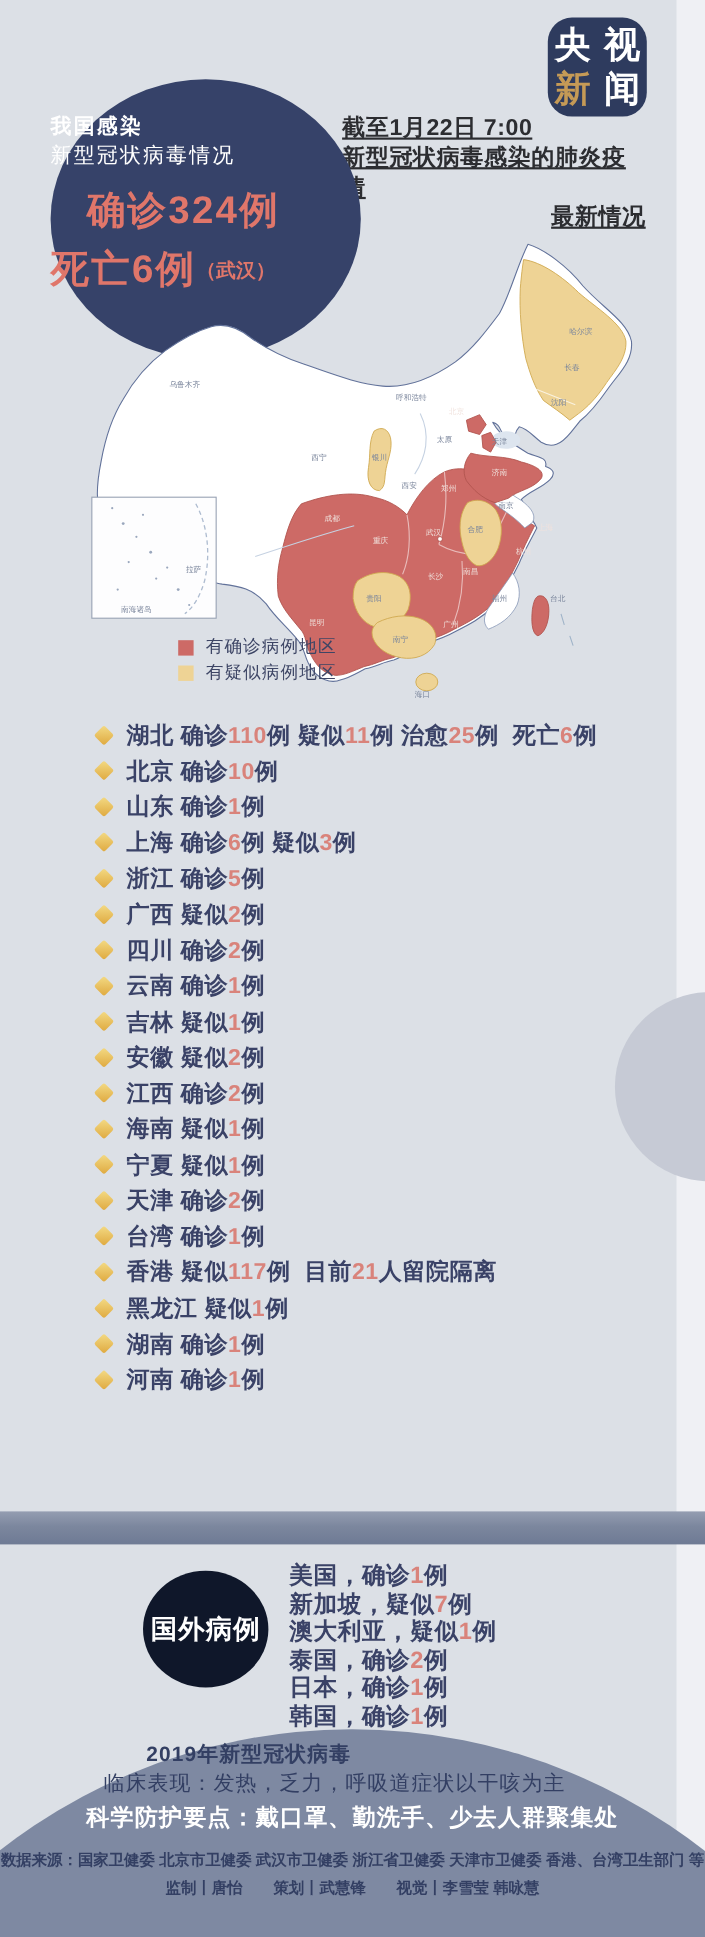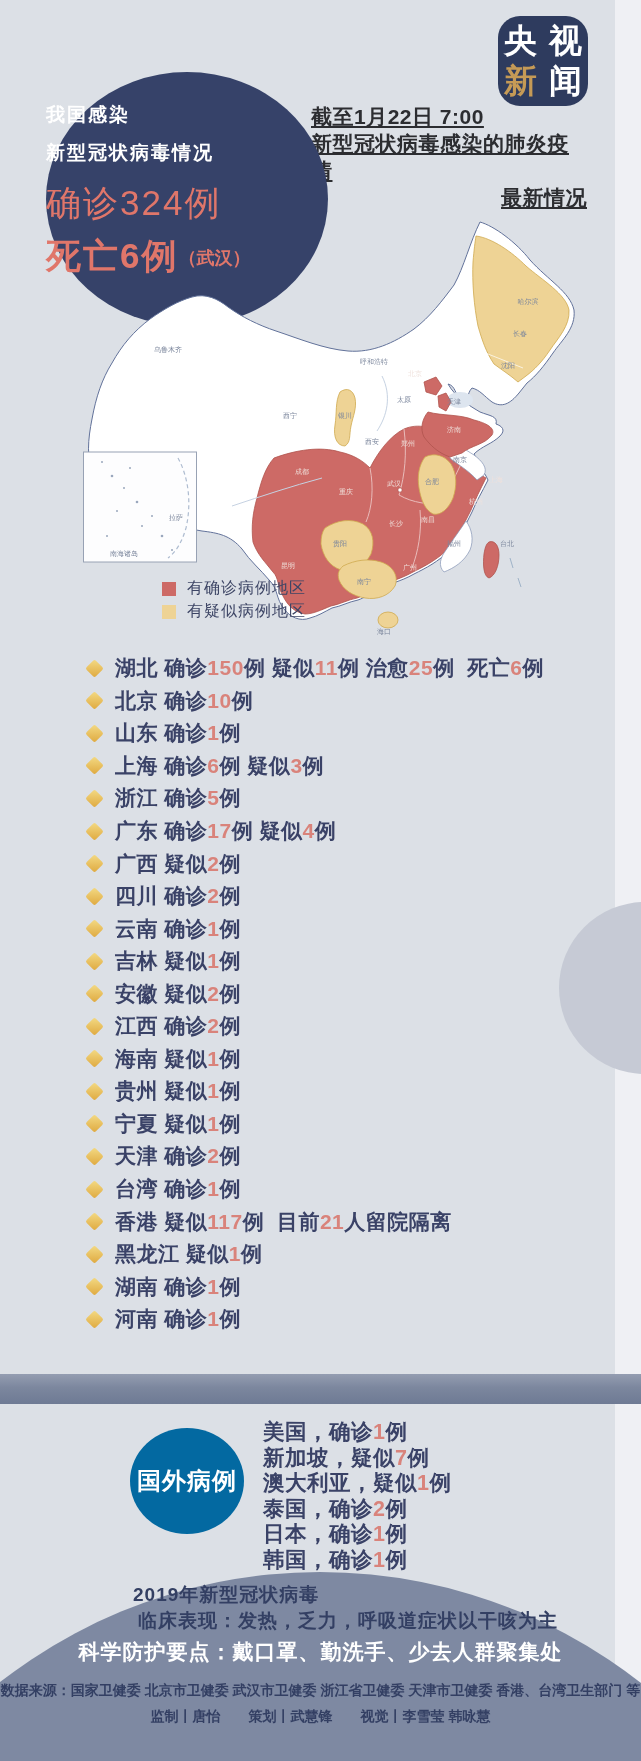--- a/index.html
+++ b/index.html
@@ -23,22 +23,22 @@
 
   
   .header{position:absolute;left:311px;top:103px;width:276px;color:var(--ink);
     font-weight:bold;font-size:21px;line-height:27px;letter-spacing:.5px;text-decoration:underline;}
   .header .h3{text-align:right;}
 
   
   .badge{position:absolute;left:46px;top:72px;width:282px;height:254px;border-radius:50%;
     background:var(--badge-bg);text-align:left;color:#fff;}
   .badge .b1{margin-top:30px;font-size:19px;font-weight:bold;letter-spacing:2px;}
-  .badge .b2{margin-top:12px;font-size:19px;font-weight:bold;letter-spacing:2px;}
-  .badge .b3{margin-top:14px;font-size:35px;font-weight:normal;color:var(--badge-accent);letter-spacing:2px;}
+  .badge .b2{margin-top:0;font-size:19px;font-weight:normal;letter-spacing:2px;}
+  .badge .b3{margin-top:14px;font-size:35px;font-weight:bold;color:var(--badge-accent);letter-spacing:2px;margin-left:33px;}
   .badge .b4{margin-top:6px;font-size:35px;font-weight:bold;color:var(--badge-accent);letter-spacing:2px;}
   .badge .note{font-size:18px;letter-spacing:0;vertical-align:4px;}
 
   
   svg.map{position:absolute;left:82px;top:206px;}
   .ml{font-size:7px;fill:#7b869c;text-anchor:middle;font-family:"Liberation Sans",sans-serif;}
   .ml.lt{fill:#f0e2dd;opacity:.95;}
 
   
   .legend{position:absolute;left:162px;top:577px;}
@@ -53,29 +53,29 @@
   .prow .diamond{width:13px;height:13px;margin:0 14px 0 2px;flex:0 0 auto;
     background:linear-gradient(135deg,#f3da84,#dfa93f);transform:rotate(45deg);border-radius:2px;}
   .num{color:var(--salmon);}
 
   
   .band{position:absolute;left:0;top:1374px;width:100%;height:30px;
     background:linear-gradient(180deg,#949db1 0%,#7c879e 45%,#6e7a94 100%);}
 
   
   .fcircle{position:absolute;left:130px;top:1428px;width:114px;height:106px;border-radius:50%;
-    background:#0369a1;display:flex;align-items:center;justify-content:center;
+    background:#0f172a;display:flex;align-items:center;justify-content:center;
     color:#fff;font-size:24px;font-weight:bold;letter-spacing:1px;}
   .flist{position:absolute;left:263px;top:1420px;}
   .frow{font-size:21.5px;font-weight:bold;color:var(--navy);line-height:25.6px;letter-spacing:.5px;}
 
   
   .arc{position:absolute;left:-200px;top:1572px;width:1040px;height:1040px;border-radius:50%;background:var(--arc);}
   .f1{position:absolute;left:133px;top:1582px;font-size:19px;font-weight:bold;color:var(--footer-ink);letter-spacing:1px;}
-  .f2{position:absolute;left:94px;top:1608px;font-size:19px;font-weight:bold;color:var(--footer-ink);letter-spacing:1px;margin-left:44px;}
+  .f2{position:absolute;left:94px;top:1608px;font-size:19px;font-weight:normal;color:var(--footer-ink);letter-spacing:1px;}
   .fhead{position:absolute;left:0;top:1638px;width:100%;text-align:center;font-size:21px;
     font-weight:bold;color:#fff;letter-spacing:1px;}
   .fsrc{position:absolute;left:0;top:1682px;width:100%;text-align:center;font-size:14px;
     font-weight:bold;color:var(--footer-ink);}
   .fcred{position:absolute;left:0;top:1708px;width:100%;text-align:center;font-size:14px;
     font-weight:bold;color:var(--footer-ink);}
 </style>
 </head>
 <body>
 
@@ -225,34 +225,32 @@
         <span class="swatch" style="background: rgb(205, 106, 102);"></span>
         <span class="llabel">有确诊病例地区</span>
       </div>
       <div class="lrow">
         <span class="swatch" style="background: rgb(238, 211, 149);"></span>
         <span class="llabel">有疑似病例地区</span>
       </div>
     </div>
 
   <div class="plist">
-      <div class="prow"><span class="diamond"></span><span>湖北 确诊<span class="num">150</span>例 疑似<span class="num">11</span>例 治愈<span class="num">25</span>例  死亡<span class="num">6</span>例</span></div>
+      <div class="prow"><span class="diamond"></span><span>湖北 确诊<span class="num">110</span>例 疑似<span class="num">11</span>例 治愈<span class="num">25</span>例  死亡<span class="num">6</span>例</span></div>
       <div class="prow"><span class="diamond"></span><span>北京 确诊<span class="num">10</span>例</span></div>
       <div class="prow"><span class="diamond"></span><span>山东 确诊<span class="num">1</span>例</span></div>
       <div class="prow"><span class="diamond"></span><span>上海 确诊<span class="num">6</span>例 疑似<span class="num">3</span>例</span></div>
       <div class="prow"><span class="diamond"></span><span>浙江 确诊<span class="num">5</span>例</span></div>
-      <div class="prow"><span class="diamond"></span><span>广东 确诊<span class="num">17</span>例 疑似<span class="num">4</span>例</span></div>
       <div class="prow"><span class="diamond"></span><span>广西 疑似<span class="num">2</span>例</span></div>
       <div class="prow"><span class="diamond"></span><span>四川 确诊<span class="num">2</span>例</span></div>
       <div class="prow"><span class="diamond"></span><span>云南 确诊<span class="num">1</span>例</span></div>
       <div class="prow"><span class="diamond"></span><span>吉林 疑似<span class="num">1</span>例</span></div>
       <div class="prow"><span class="diamond"></span><span>安徽 疑似<span class="num">2</span>例</span></div>
       <div class="prow"><span class="diamond"></span><span>江西 确诊<span class="num">2</span>例</span></div>
       <div class="prow"><span class="diamond"></span><span>海南 疑似<span class="num">1</span>例</span></div>
-      <div class="prow"><span class="diamond"></span><span>贵州 疑似<span class="num">1</span>例</span></div>
       <div class="prow"><span class="diamond"></span><span>宁夏 疑似<span class="num">1</span>例</span></div>
       <div class="prow"><span class="diamond"></span><span>天津 确诊<span class="num">2</span>例</span></div>
       <div class="prow"><span class="diamond"></span><span>台湾 确诊<span class="num">1</span>例</span></div>
       <div class="prow"><span class="diamond"></span><span>香港 疑似<span class="num">117</span>例  目前<span class="num">21</span>人留院隔离</span></div>
       <div class="prow"><span class="diamond"></span><span>黑龙江 疑似<span class="num">1</span>例</span></div>
       <div class="prow"><span class="diamond"></span><span>湖南 确诊<span class="num">1</span>例</span></div>
       <div class="prow"><span class="diamond"></span><span>河南 确诊<span class="num">1</span>例</span></div>
     </div>
 
   <div class="band"></div>

